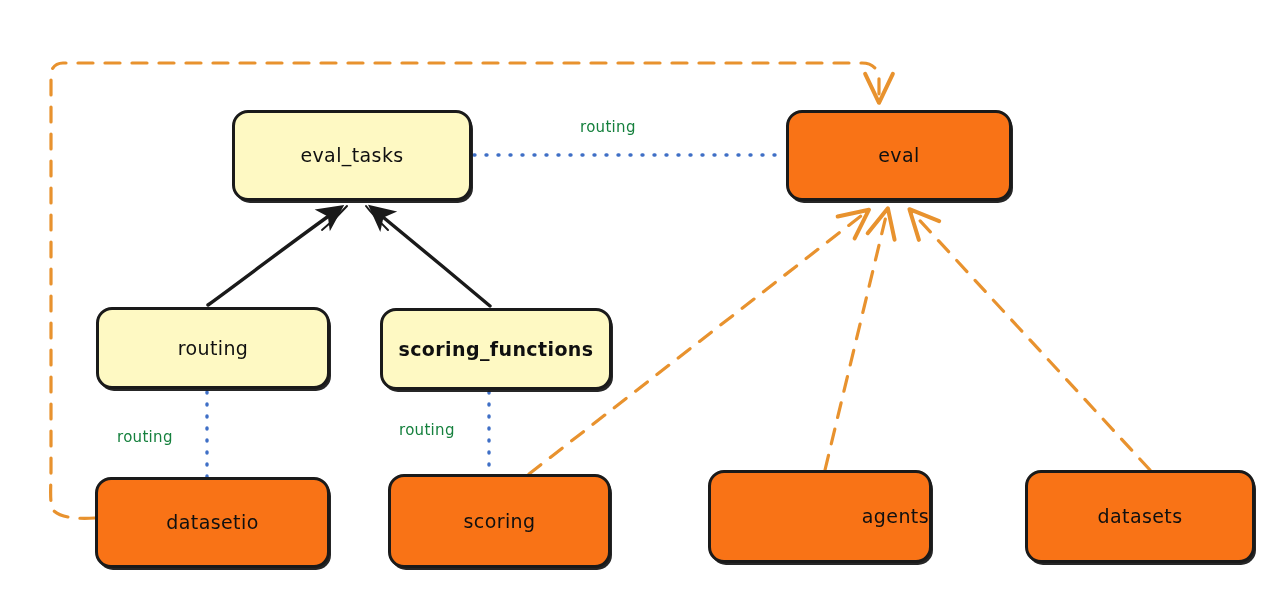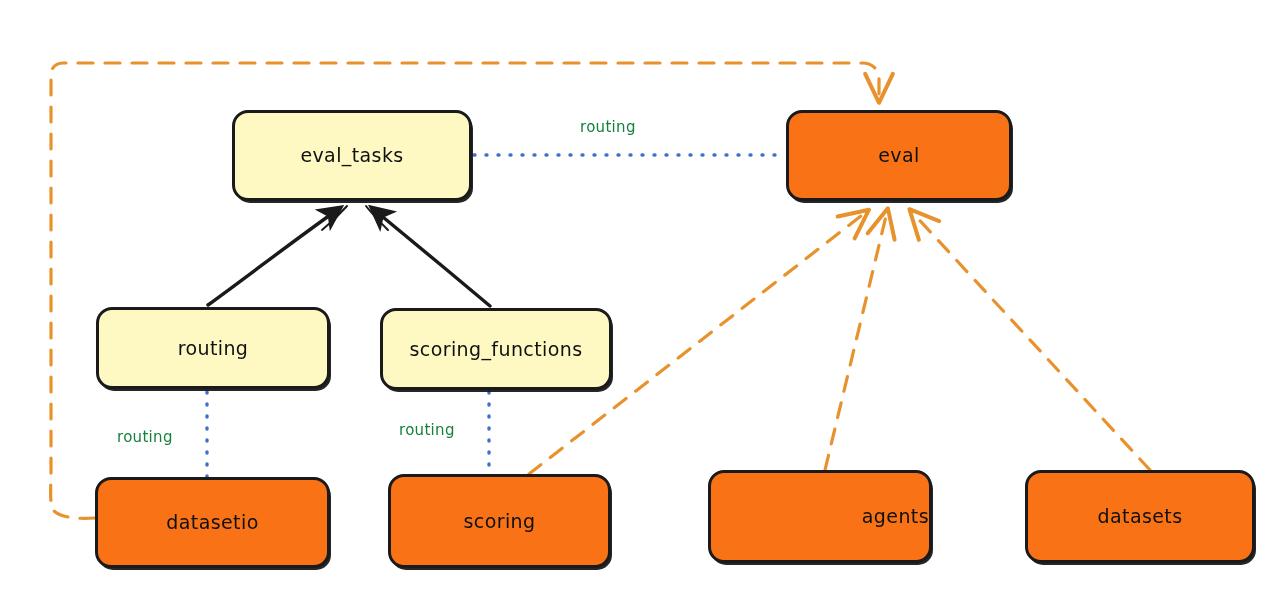--- a/index.html
+++ b/index.html
@@ -130,21 +130,21 @@
   </div>
 
   <div class="node provider" style="left:786px; top:110px; width:226px; height:91px;">
     <span class="node-label">eval</span>
   </div>
 
   <div class="node api" style="left:96px; top:307px; width:234px; height:82px;">
     <span class="node-label">routing</span>
   </div>
 
-  <div class="node api" style="left:380px; top:308px; width:232px; height:82px;">
+  <div class="node api" style="left:380px; top:308px; width:232px; height:82px;font-weight:bold;">
     <span class="node-label">scoring_functions</span>
   </div>
 
   <div class="node provider" style="left:95px; top:477px; width:235px; height:91px;">
     <span class="node-label">datasetio</span>
   </div>
 
   <div class="node provider" style="left:388px; top:474px; width:223px; height:94px;">
     <span class="node-label">scoring</span>
   </div>

